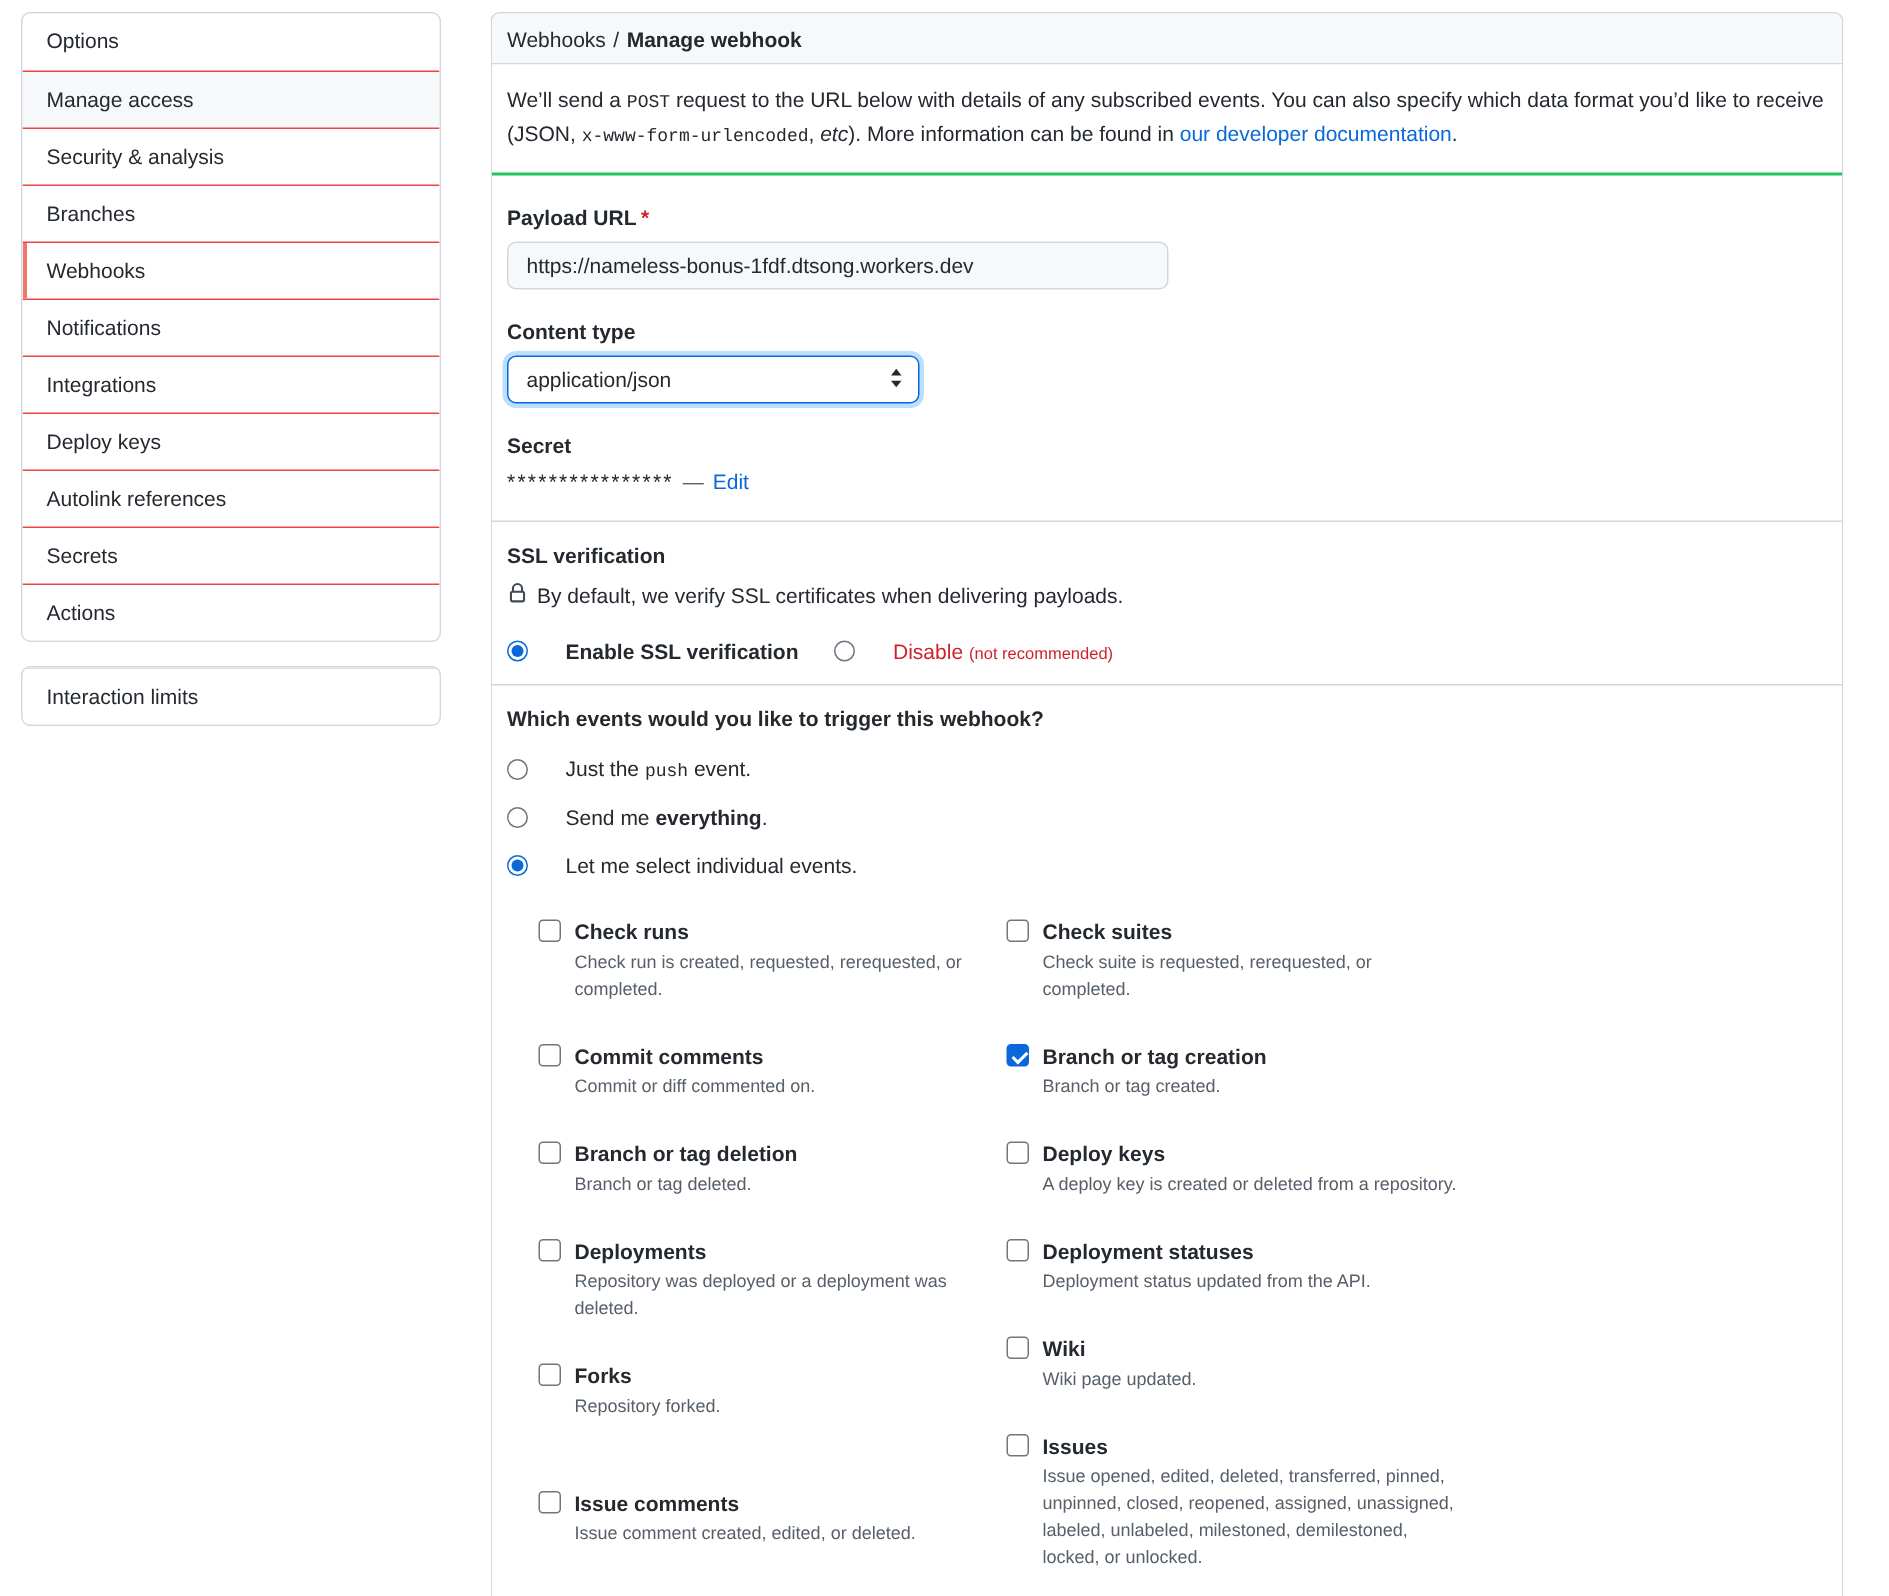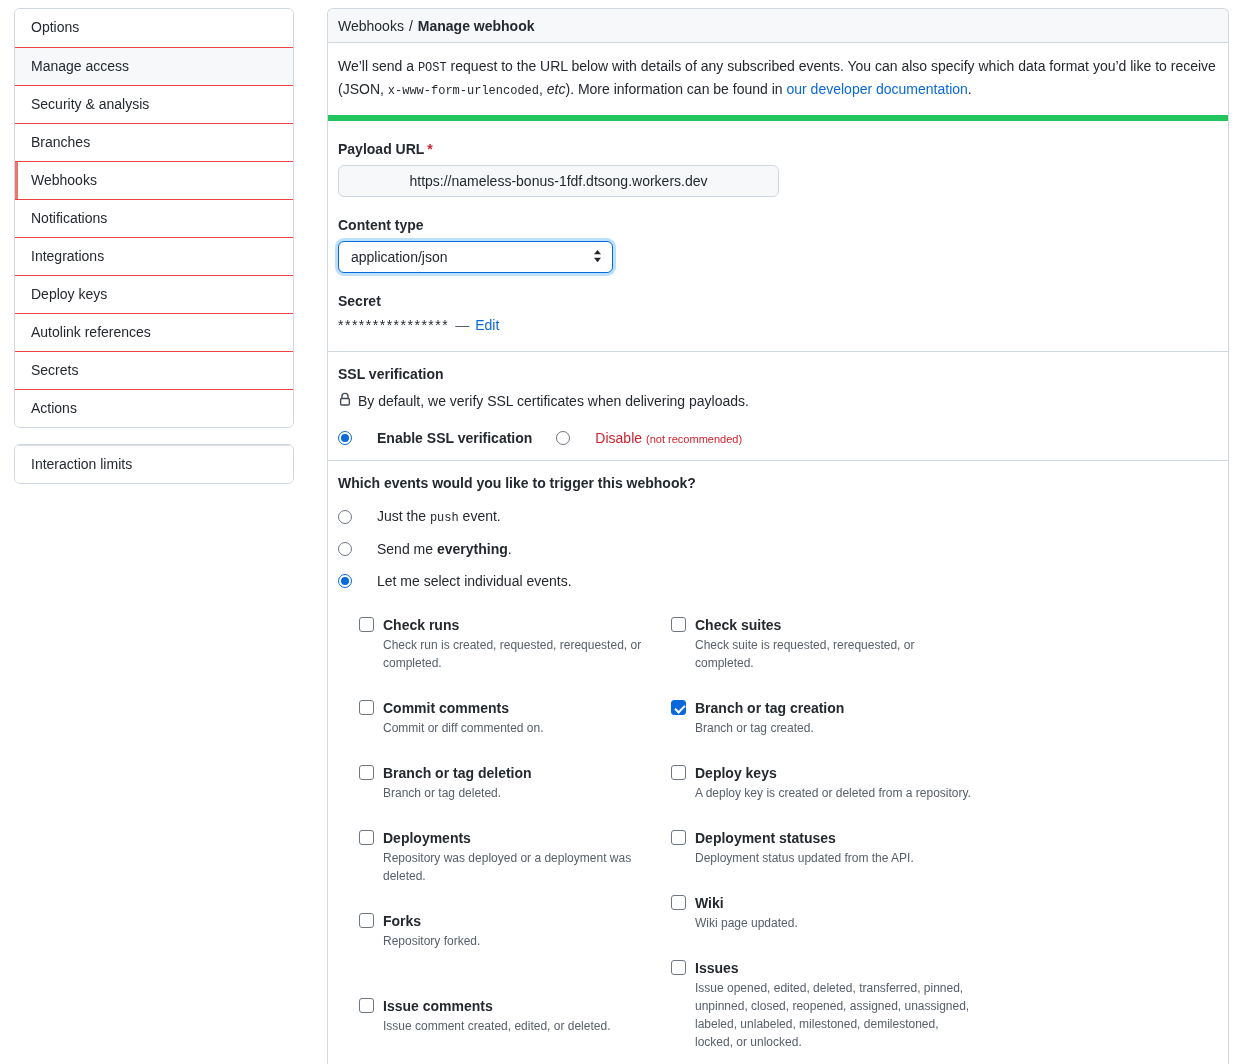--- a/index.html
+++ b/index.html
@@ -19,31 +19,31 @@
   .nav-title { height:38px; line-height:37px; padding-left:16px; font-weight:700; }
 
   
   .panel { width:902px; flex:none; border:1px solid #d0d7de; border-bottom:none;
     border-radius:6px 6px 0 0; height:1056px; overflow:hidden; background:#fff; }
   .panel-header { background:#f6f8fa; border-bottom:1px solid #d0d7de; height:34px;
     display:flex; align-items:center; padding:0 10px; border-radius:6px 6px 0 0; }
   .crumb-current { font-weight:700; }
   .crumb-sep { margin:0 5px; color:#24292f; }
 
-  .intro { padding:13px 10px; border-bottom:6px solid #22c55e; line-height:21px; }
+  .intro { padding:13px 10px; border-bottom:2px solid #22c55e; line-height:21px; }
   code.inline { font-family:"Liberation Mono","DejaVu Sans Mono",monospace; font-size:12px; }
   .em { font-style:italic; }
   a.link { color:#0969da; text-decoration:none; cursor:pointer; }
 
   .section { padding:20px 10px 18px 10px; border-bottom:1px solid #d0d7de; }
   .field-label { font-weight:700; margin-bottom:8px; }
   .req { color:#cf222e; margin-left:3px; }
   .text-input { width:441px; height:32px; background:#f6f8fa; border:1px solid #d0d7de;
     border-radius:6px; padding:0 12px; font-size:14px; color:#24292f;
-    font-family:"Liberation Sans", sans-serif;text-align:center; }
+    font-family:"Liberation Sans", sans-serif; }
   .mt20 { margin-top:20px; }
   .select { width:275px; height:32px; background:#fff; border:1px solid #0969da; border-radius:6px;
     box-shadow:0 0 0 3px rgba(84,174,255,0.4); display:flex; align-items:center;
     justify-content:space-between; padding:0 10px 0 12px; cursor:pointer; }
   .secret-row { display:flex; align-items:center; gap:6px; }
   .stars { letter-spacing:1.5px; }
   .dash { color:#57606a; }
 
   .ssl-section { padding:14px 10px; border-bottom:1px solid #d0d7de; }
   .ssl-title { font-weight:700; }

